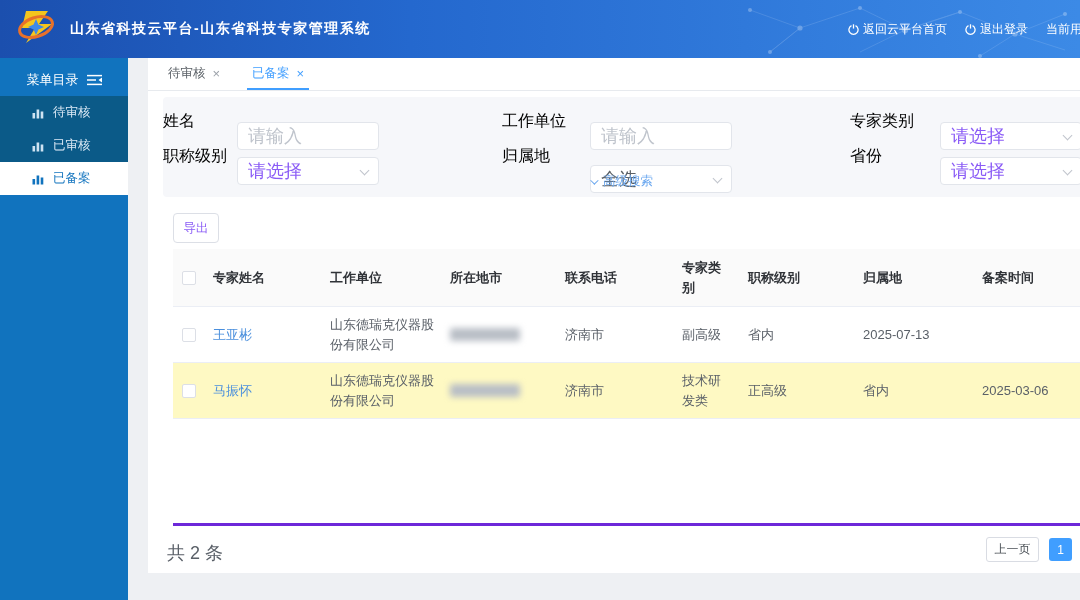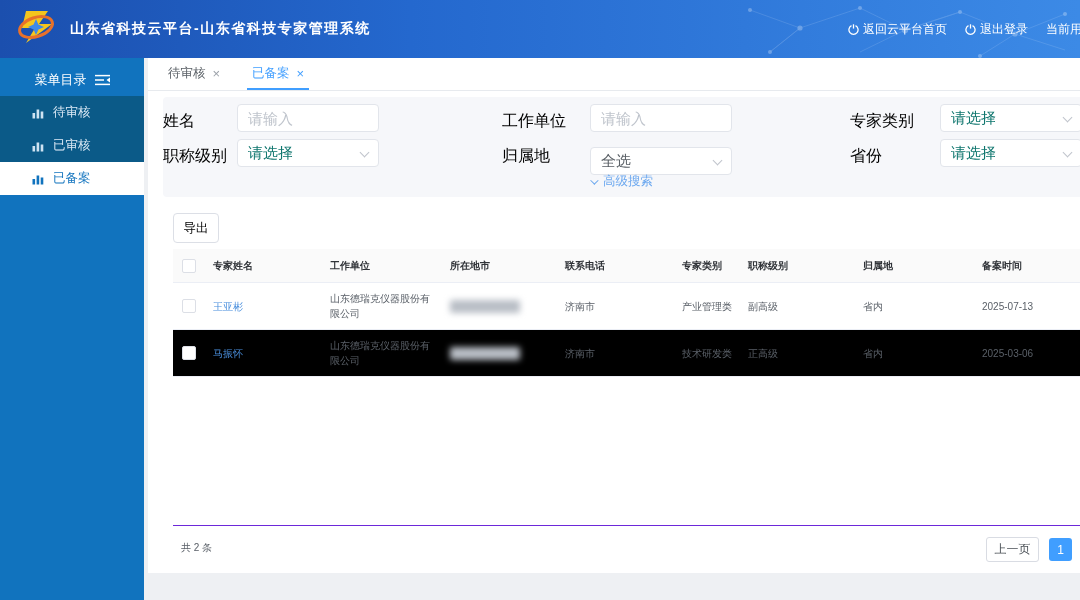--- a/index.html
+++ b/index.html
@@ -10,21 +10,21 @@
   .header { position:absolute; left:0; top:0; width:1080px; height:58px;
     background:linear-gradient(90deg,#1b4fae 0%,#2468ce 38%,#3c8ae6 100%); display:flex; align-items:center; z-index:5; }
   .header-deco { position:absolute; right:0; top:0; height:58px; opacity:.35; pointer-events:none; }
   .logo { margin-left:14px; flex:0 0 auto; }
   .header-title { color:#fff; font-size:14px; font-weight:bold; margin-left:12px; letter-spacing:1.5px; white-space:nowrap; }
   .header-right { position:absolute; left:848px; top:0; height:58px; display:flex; align-items:center; gap:18px; white-space:nowrap; }
   .hlink { display:flex; align-items:center; gap:4px; color:#fff; font-size:12px; cursor:pointer; }
   .huser { color:#fff; font-size:12px; }
 
   
-  .sidebar { position:absolute; left:0; top:58px; width:144px; height:542px; background:#1173be; z-index:4; }
+  .sidebar { position:absolute; left:0; top:58px; width:128px; height:542px; background:#1173be; z-index:4; }
   .menu-title { height:38px; display:flex; align-items:center; justify-content:center; gap:8px;
     color:#fff; font-size:13px; padding-top:6px; }
   .menu-section { height:33px; margin-top:8px; display:flex; align-items:center; padding:0 13px; color:#fff; font-size:13px; gap:8px; cursor:pointer; }
   .menu-section .grow { flex:1; }
   .chev-up { width:7px; height:7px; border-left:1.5px solid #cfe3f5; border-top:1.5px solid #cfe3f5; transform:rotate(45deg) translateY(2px); }
   .submenu { background:#0b5a88; }
   .submenu-item { height:33px; display:flex; align-items:center; gap:9px; padding-left:32px; color:#ddeaf6; font-size:12.5px; cursor:pointer; }
   .submenu-item .bar-icon { color:#cfe3f2; }
   .submenu-item.active { background:#fff; color:#1173be; }
   .submenu-item.active .bar-icon { color:#1173be; }
@@ -36,48 +36,48 @@
   .tab .x { font-size:13px; color:#9aa0a8; line-height:1; }
   .tab.active { color:#409eff; border-bottom-color:#409eff; }
   .tab.active .x { color:#409eff; }
 
   
   .main-bg { position:absolute; left:148px; top:91px; width:932px; height:482px; background:#fff; z-index:1; }
 
   
   .filter-panel { position:absolute; left:163px; top:97px; width:977px; height:100px; background:#f6f7fa; border-radius:4px; z-index:2; }
   .ctrl { position:absolute; height:28px; width:142px; background:#fff; border:1px solid #e2e5eb; border-radius:4px;
-    font-size:15px; color:#5a6066; padding:0 24px 0 10px; display:flex; align-items:center; }
+    font-size:18px; color:#5a6066; padding:0 24px 0 10px; display:flex; align-items:center;margin-top:18px; }
   input.ctrl { padding-right:10px; outline:none; }
   input.ctrl::placeholder { color:#bfc4cc; }
-  .ctrl .ph { color:#0f766e; }
+  .ctrl .ph { color:#8b5cf6; }
   .ctrl .val { color:#5a6066; }
   .chev-down { position:absolute; right:10px; top:9px; width:7px; height:7px; border-right:1.4px solid #c0c4cc; border-bottom:1.4px solid #c0c4cc; transform:rotate(45deg); }
   .adv-link { position:absolute; left:0; top:76px; width:917px; text-align:center; font-size:12.5px; color:#6aa7ef; cursor:pointer; }
   .adv-link .chev { display:inline-block; width:6px; height:6px; border-right:1.3px solid #6aa7ef; border-bottom:1.3px solid #6aa7ef; transform:rotate(45deg) translateY(-2px); margin-right:7px; }
 
   
   .export-btn { position:absolute; left:173px; top:213px; width:46px; height:30px; background:#fff;
-    border:1px solid #dcdfe6; border-radius:4px; font-size:12.5px; color:#000000; cursor:pointer; z-index:2;
+    border:1px solid #dcdfe6; border-radius:4px; font-size:12.5px; color:#8b5cf6; cursor:pointer; z-index:2;
     font-family:inherit; }
-  .table { position:absolute; left:173px; top:249px; width:907px; height:277px; border-bottom:1px solid #6d28d9; z-index:2; font-size:10px; }
+  .table { position:absolute; left:173px; top:249px; width:907px; height:277px; border-bottom:3px solid #6d28d9; z-index:2; font-size:13px; }
   .trow { display:grid; grid-template-columns:32px 117px 120px 115px 117px 66px 115px 119px 1fr; align-items:stretch; }
   .thead { background:#fafafa; border-bottom:1px solid #ebeef5; }
   .thead .cell { font-weight:bold; color:#303338; padding:9px 8px; }
   .cell { display:flex; align-items:center; padding:8px; color:#5a6068; line-height:1.5; }
   .cell.cb { justify-content:center; }
   .checkbox { width:14px; height:14px; border:1px solid #dcdfe6; border-radius:2px; background:#fff; cursor:pointer; }
   .body-row { border-bottom:1px solid #ebeef5; min-height:47px; }
-  .body-row.stripe { background:#000000; }
+  .body-row.stripe { background:#fef9c3; }
   .name-link { color:#4a8fdd; cursor:pointer; }
   .org-text { word-break:break-all; }
   .blur-block { width:70px; height:13px; border-radius:2px; background:#b9bec6; filter:blur(3px); }
 
   
-  .total-text { position:absolute; left:181px; top:541px; font-size:10px; color:#5a6068; z-index:2; }
+  .total-text { position:absolute; left:167px; top:541px; font-size:18px; color:#5a6068; z-index:2; }
   .prev-btn { position:absolute; left:986px; top:537px; width:53px; height:25px; background:#fff; border:1px solid #d9dce3;
     border-radius:3px; font-size:12px; color:#4a5056; cursor:pointer; z-index:2; font-family:inherit; }
   .page-btn { position:absolute; left:1049px; top:538px; width:23px; height:23px; background:#409eff; color:#fff;
     border-radius:3px; font-size:12px; display:flex; align-items:center; justify-content:center; cursor:pointer; z-index:2; }
 
   .bar-icon svg { display:block; }
 </style>
 </head>
 <body>
 
@@ -242,21 +242,20 @@
     <div class="cell">
         <span class="name-link">王亚彬</span>
       </div>
     <div class="cell">
         <span class="org-text">山东德瑞克仪器股份有限公司</span>
       </div>
     <div class="cell">
         <span class="blur-block"></span>
       </div>
     <div class="cell">济南市</div>
-    <div class="cell">产业管理类</div>
     <div class="cell">副高级</div>
     <div class="cell">省内</div>
     <div class="cell">2025-07-13</div>
   </div>
 
   <div class="trow body-row stripe">
     <div class="cell cb">
         <span class="checkbox"></span>
       </div>
     <div class="cell">

